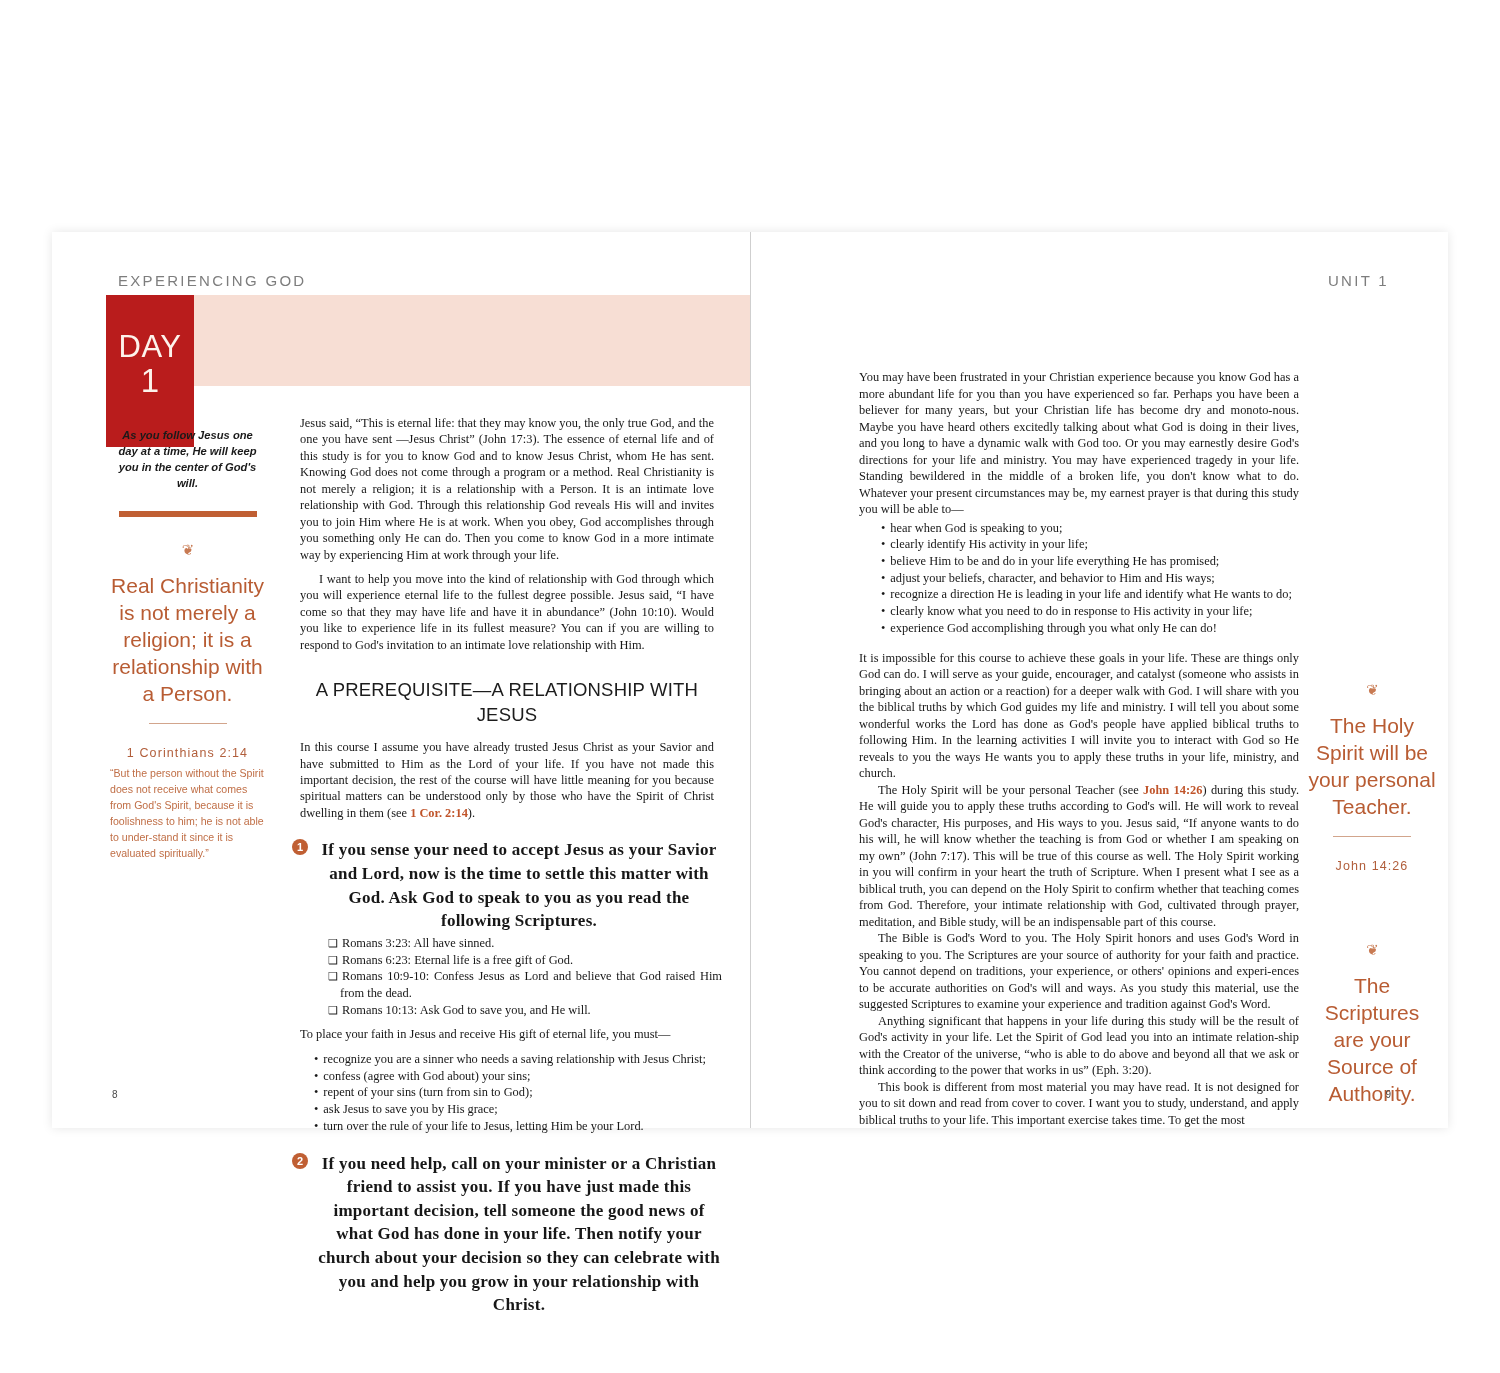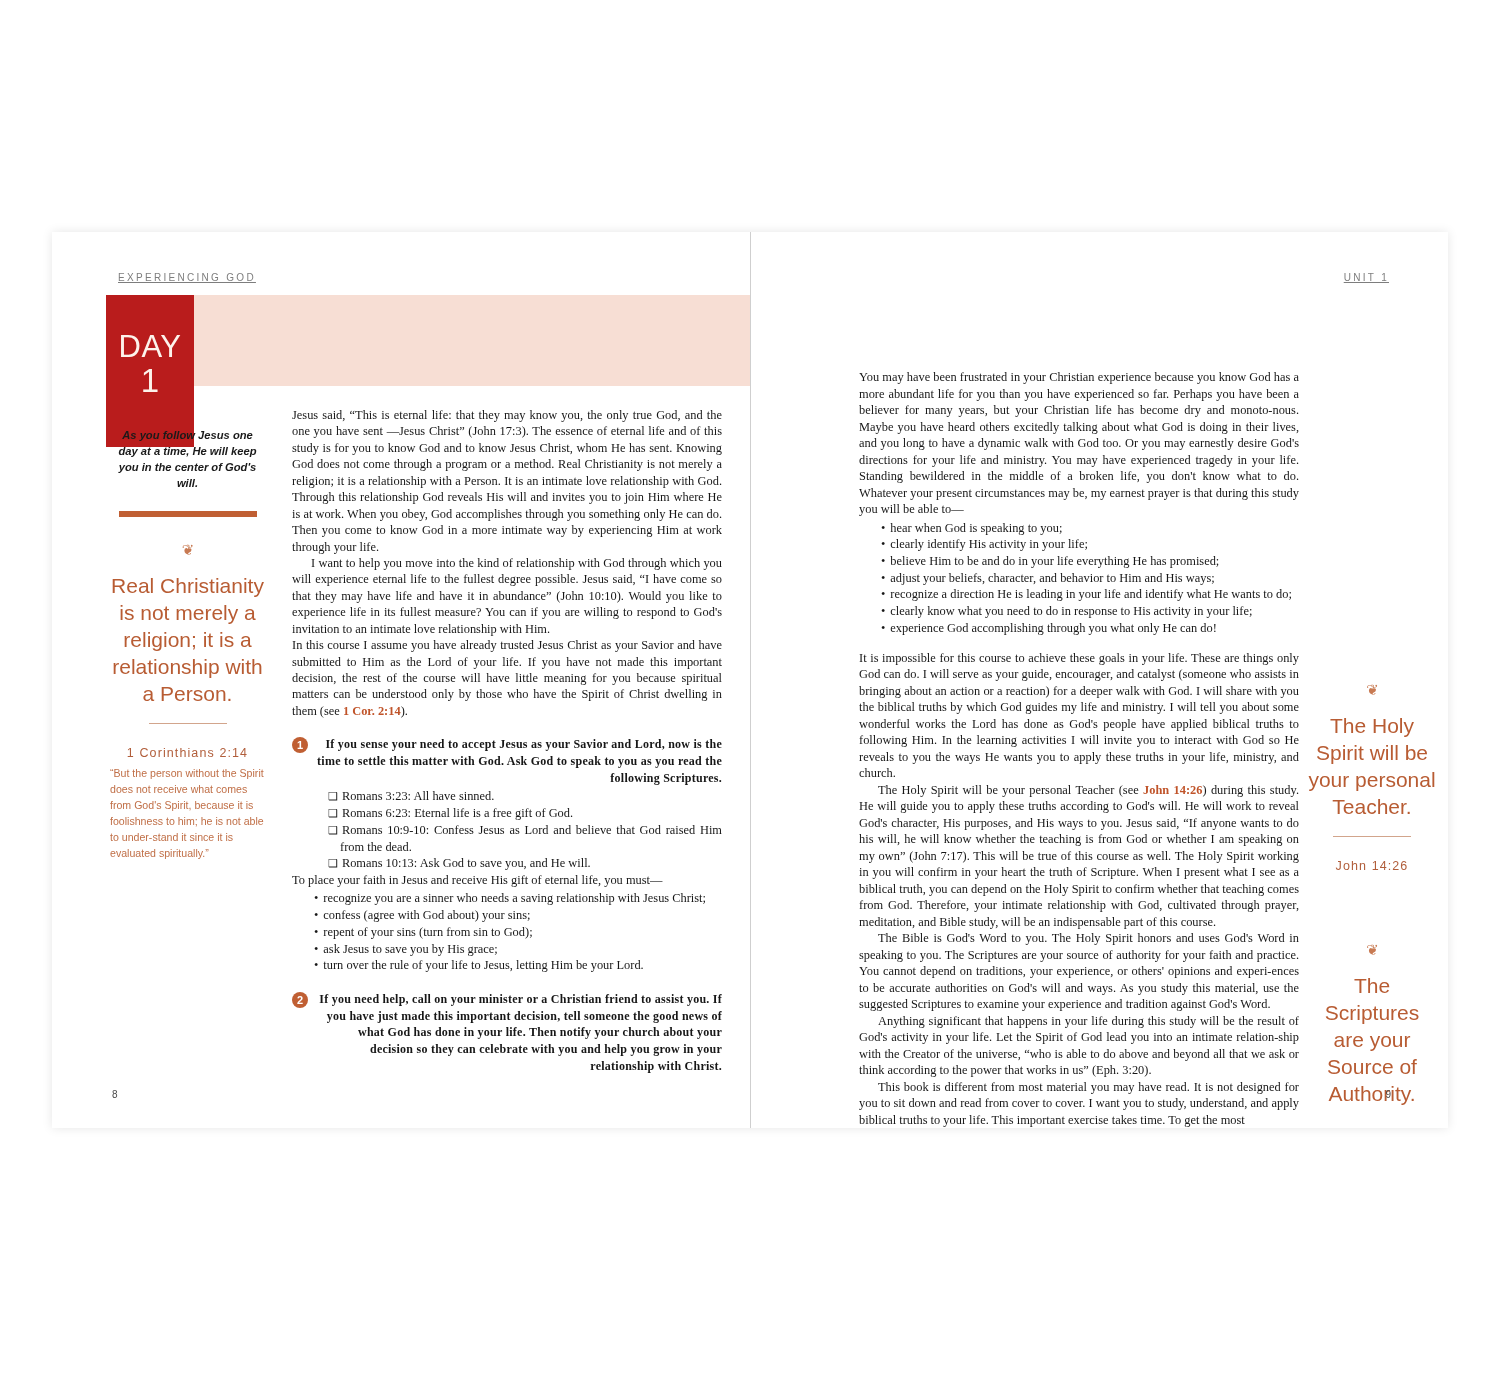--- a/index.html
+++ b/index.html
@@ -41,25 +41,24 @@
     height: 896px;
   }
   .page.left  { left: 0; }
   .page.right { left: 699px; }
 
   
   .runhead {
     position: absolute;
     top: 40px;
     font-family: "Liberation Sans", sans-serif;
-    font-size: 10px;
+    font-size: 15px;
     letter-spacing: 2.3px;
     color: #7d7d7d;
     text-transform: uppercase;
-    text-decoration: underline;
   }
   .runhead.l { left: 66px; }
   .runhead.r { right: 60px; }
 
   
   #banner {
     position: absolute;
     left: 54px;
     top: 63px;
     width: 644px;
@@ -170,21 +169,21 @@
   #l-body {
     position: absolute;
     left: 240px;
     top: 175px;
     width: 430px;
     font-size: 12.4px;
     line-height: 1.325;
     color: #171717;
     text-align: justify;
   }
-  #l-body p { margin: 0; text-indent: 0; }
+  #l-body p { margin: 8px; text-indent: 0; }
   #l-body p.ind { text-indent: 19px; }
 
   .sec-head {
     font-family: "Liberation Sans", sans-serif;
     font-weight: 300;
     font-size: 18.5px;
     color: #1c1c1c;
     text-align: center;
     margin: 25px 0 12px 0;
     letter-spacing: 0.2px;
@@ -207,24 +206,24 @@
     background: #c05f33;
     color: #ffffff;
     font-family: "Liberation Sans", sans-serif;
     font-size: 11px;
     font-weight: bold;
     line-height: 16px;
     text-align: center;
   }
   .act .txt {
     font-weight: bold;
-    font-size: 12px;
+    font-size: 17px;
     line-height: 1.39;
     letter-spacing: 0.25px;
-    text-align: right;
+    text-align: center;
   }
   ul.checks {
     list-style: none;
     margin: 2px 0 0 0;
     padding: 0 0 0 12px;
     font-weight: normal;
     letter-spacing: 0;
   }
   ul.checks li {
     font-size: 12.4px;
@@ -336,20 +335,21 @@
       <div class="rule-thin"></div>
       <div class="vref-title">1 Corinthians 2:14</div>
       <div class="vref-body">“But the person without the Spirit does not receive what comes from God's Spirit, because it is foolishness to him; he is not able to under-stand it since it is evaluated spiritually.”</div>
     </div>
 
     <div id="l-body">
 
       <p>Jesus said, “This is eternal life: that they may know you, the only true God, and the one you have sent —Jesus Christ” (John 17:3). The essence of eternal life and of this study is for you to know God and to know Jesus Christ, whom He has sent. Knowing God does not come through a program or a method. Real Christianity is not merely a religion; it is a relationship with a Person. It is an intimate love relationship with God. Through this relationship God reveals His will and invites you to join Him where He is at work. When you obey, God accomplishes through you something only He can do. Then you come to know God in a more intimate way by experiencing Him at work through your life.</p>
       <p class="ind">I want to help you move into the kind of relationship with God through which you will experience eternal life to the fullest degree possible. Jesus said, “I have come so that they may have life and have it in abundance” (John 10:10). Would you like to experience life in its fullest measure? You can if you are willing to respond to God's invitation to an intimate love relationship with Him.</p>
 
+      <div class="sec-head">A PREREQUISITE—A RELATIONSHIP WITH JESUS</div>
 
       <p><span>In this course I assume you have already trusted Jesus Christ as your Savior and have submitted to Him as the Lord of your life. If you have not made this important decision, the rest of the course will have little meaning for you because spiritual matters can be understood only by those who have the Spirit of Christ dwelling in them (see </span><span class="ref-orange">1 Cor. 2:14</span><span>).</span></p>
 
       <div class="act">
         <span class="num">1</span>
         <div class="txt">If you sense your need to accept Jesus as your Savior and Lord, now is the time to settle this matter with God. Ask God to speak to you as you read the following Scriptures.</div>
         <ul class="checks" id="check-list">
             <li>Romans 3:23: All have sinned.</li>
             <li>Romans 6:23: Eternal life is a free gift of God.</li>
             <li>Romans 10:9-10: Confess Jesus as Lord and believe that God raised Him from the dead.</li>

